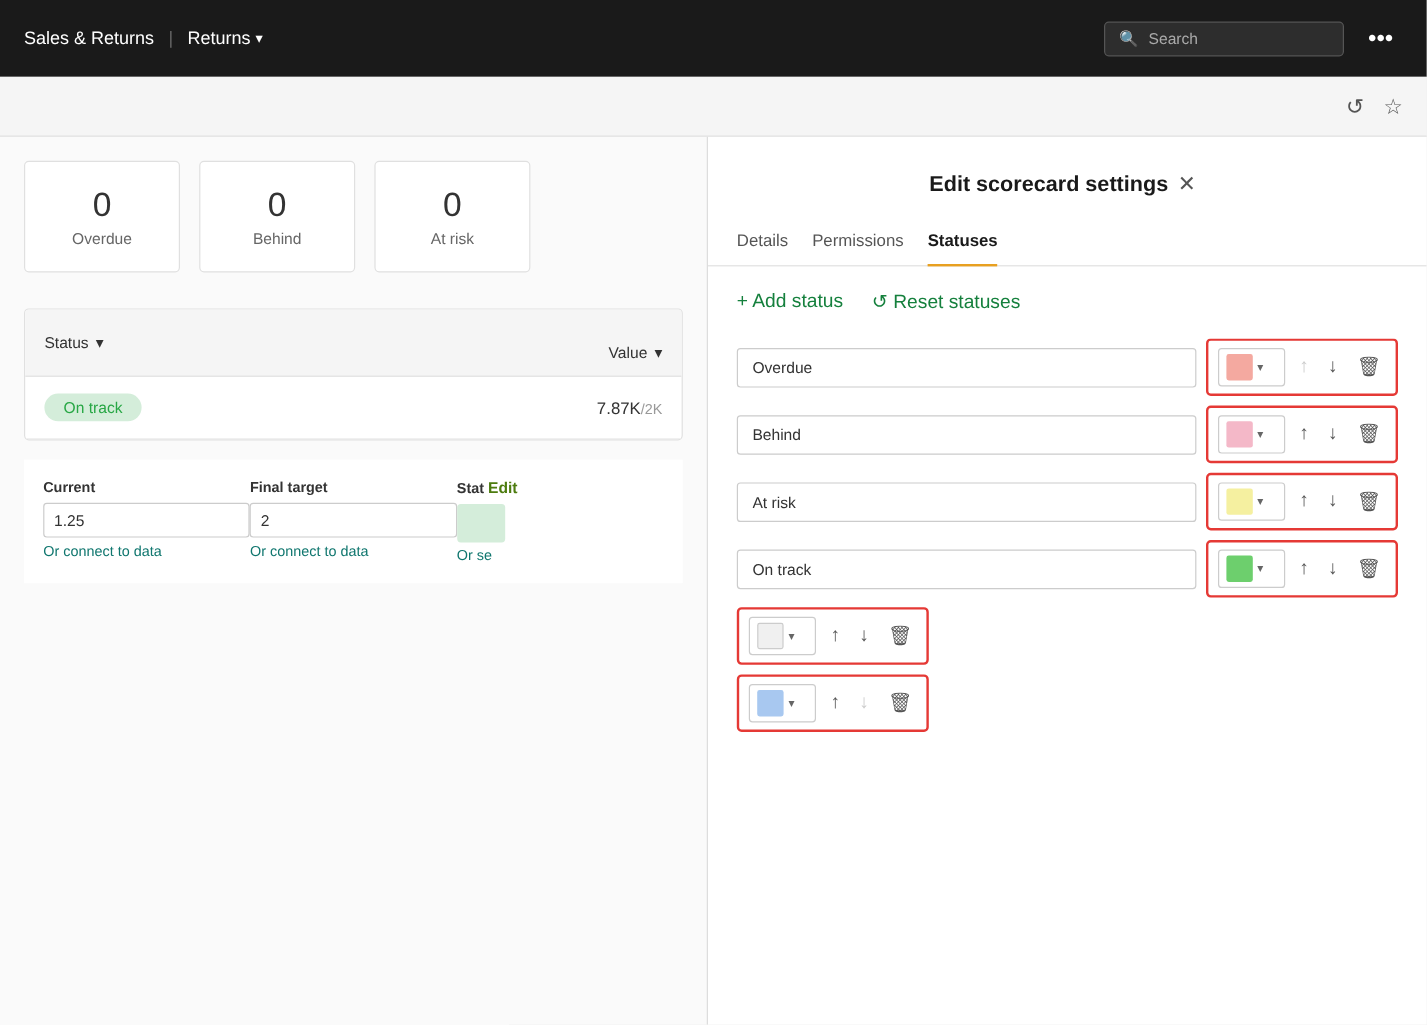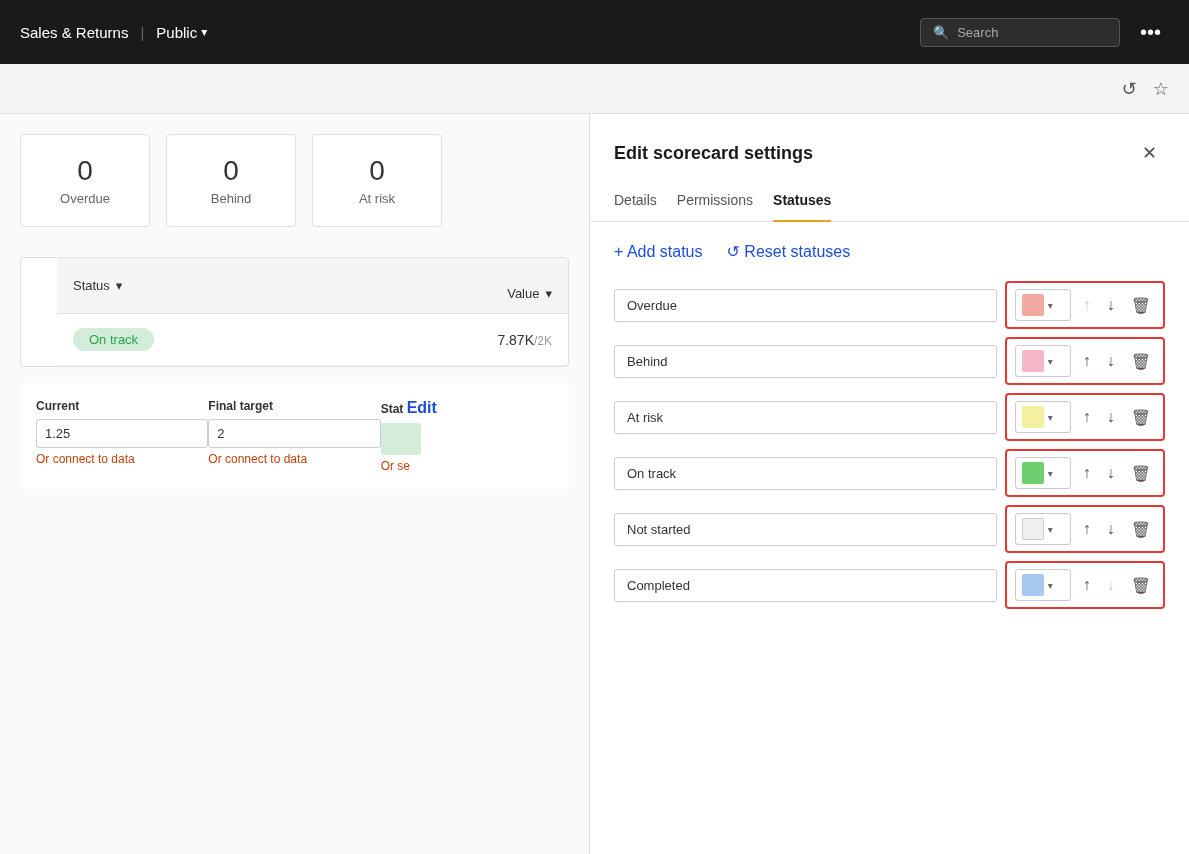--- a/index.html
+++ b/index.html
@@ -111,21 +111,20 @@
       color: #666;
       margin-top: 4px;
     }
 
     
     .table-area {
       background: white;
       border: 1px solid #e0e0e0;
       border-radius: 4px;
       overflow: hidden;
-      padding-left: 36px;
     }
     .table-header {
       display: flex;
       align-items: center;
       padding: 12px 16px;
       background: #f5f5f5;
       border-bottom: 1px solid #e0e0e0;
       gap: 20px;
     }
     .table-header .col-header {
@@ -172,53 +171,53 @@
       grid-template-columns: 1fr 1fr 1fr;
     }
     .info-col label {
       font-size: 12px;
       font-weight: 600;
       color: #333;
       display: block;
       margin-bottom: 6px;
     }
     .info-col .edit-link {
-      color: #1d4ed8;
-      font-size: 16px;
+      color: #4d7c0f;
+      font-size: 13px;
       cursor: pointer;
     }
     .info-col input {
       width: 100%;
       border: 1px solid #ccc;
       border-radius: 3px;
       padding: 6px 8px;
       font-size: 13px;
       color: #333;
     }
     .info-col .connect-link {
-      color: #c2410c;
+      color: #0f766e;
       font-size: 12px;
       cursor: pointer;
       margin-top: 4px;
       display: block;
     }
 
     
     .right-panel {
       width: 600px;
       background: white;
       border-left: 1px solid #ddd;
       display: flex;
       flex-direction: column;
       overflow: hidden;
     }
     .panel-header {
       display: flex;
       align-items: center;
-      justify-content: space-between;
+      justify-content: center;
       padding: 24px 24px 16px;
     }
     .panel-title {
       font-size: 18px;
       font-weight: 600;
       color: #1a1a1a;
     }
     .close-btn {
       background: none;
       border: none;
@@ -256,21 +255,21 @@
       padding: 16px 24px;
       gap: 24px;
     }
     .add-status-btn, .reset-status-btn {
       display: flex;
       align-items: center;
       gap: 6px;
       background: none;
       border: none;
       font-size: 13px;
-      color: #1d4ed8;
+      color: #15803d;
       cursor: pointer;
       padding: 4px 0;
     }
     .add-status-btn span, .reset-status-btn span {
       font-size: 16px;
     }
 
     
     .status-list {
       flex: 1;
@@ -349,21 +348,21 @@
     .chevron-icon { font-size: 12px; }
   </style>
 </head>
 <body>
 
 <div class="navbar">
   <div class="navbar-left">
     <span>Sales &amp; Returns</span>
     <span class="navbar-divider">|</span>
     <div class="navbar-public">
-      <span>Public</span>
+      <span>Returns</span>
       <span class="chevron-icon">▾</span>
     </div>
   </div>
   <div class="navbar-right">
     <div class="search-box">
       <span>🔍</span>
       <span>Search</span>
     </div>
     <span class="more-btn">•••</span>
   </div>
@@ -512,34 +511,32 @@
             <div class="color-swatch" style="background:#6dcf6d;"></div>
             <span class="chevron-down">▾</span>
           </div>
           <button class="action-btn">↑</button>
           <button class="action-btn">↓</button>
           <button class="delete-btn">🗑</button>
         </div>
       </div>
 
       <div class="status-item">
-        <input class="status-name-input" type="text" value="Not started" style="">
         <div class="status-actions-group">
           <div class="color-dropdown">
             <div class="color-swatch" style="background:#f0f0f0; border:1px solid #ccc;"></div>
             <span class="chevron-down">▾</span>
           </div>
           <button class="action-btn">↑</button>
           <button class="action-btn">↓</button>
           <button class="delete-btn">🗑</button>
         </div>
       </div>
 
       <div class="status-item">
-        <input class="status-name-input" type="text" value="Completed" style="">
         <div class="status-actions-group">
           <div class="color-dropdown">
             <div class="color-swatch" style="background:#a8c8f0;"></div>
             <span class="chevron-down">▾</span>
           </div>
           <button class="action-btn">↑</button>
           <button class="action-btn" disabled="" style="color:#ccc;">↓</button>
           <button class="delete-btn">🗑</button>
         </div>
       </div>

